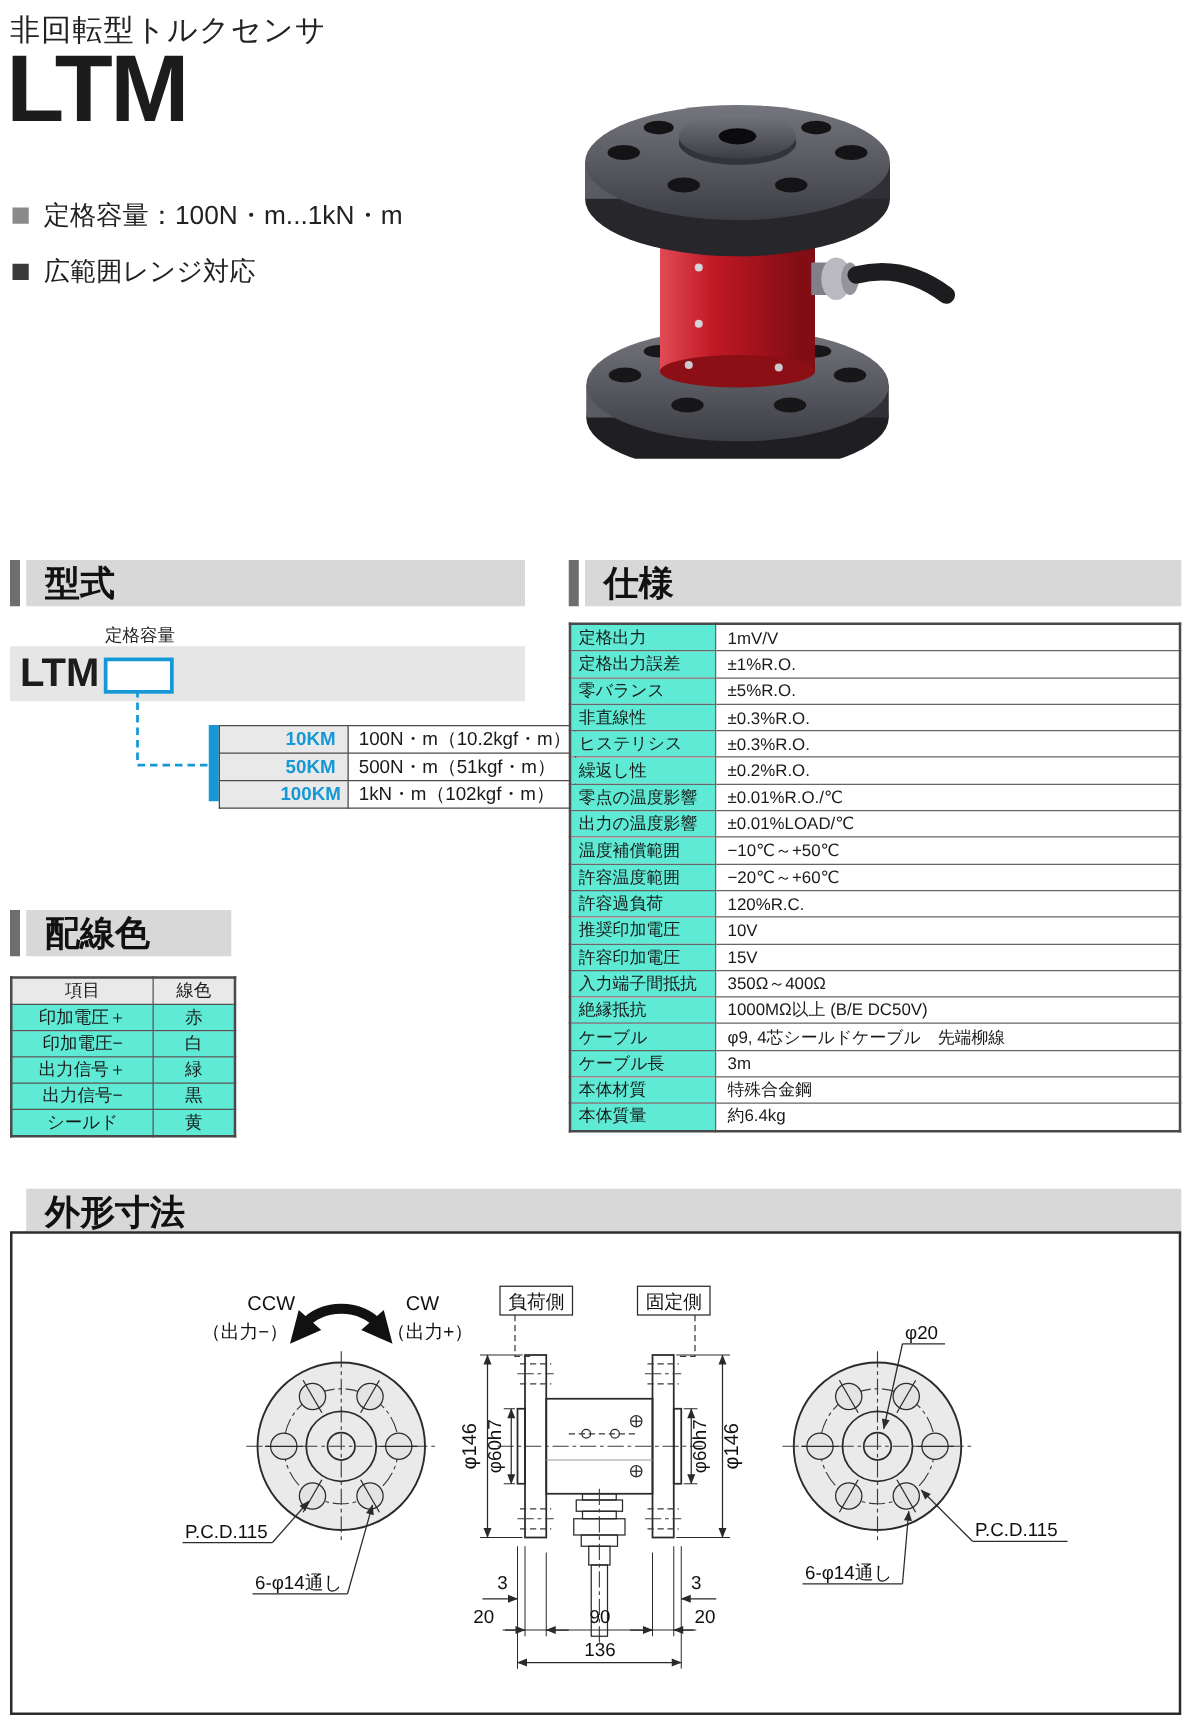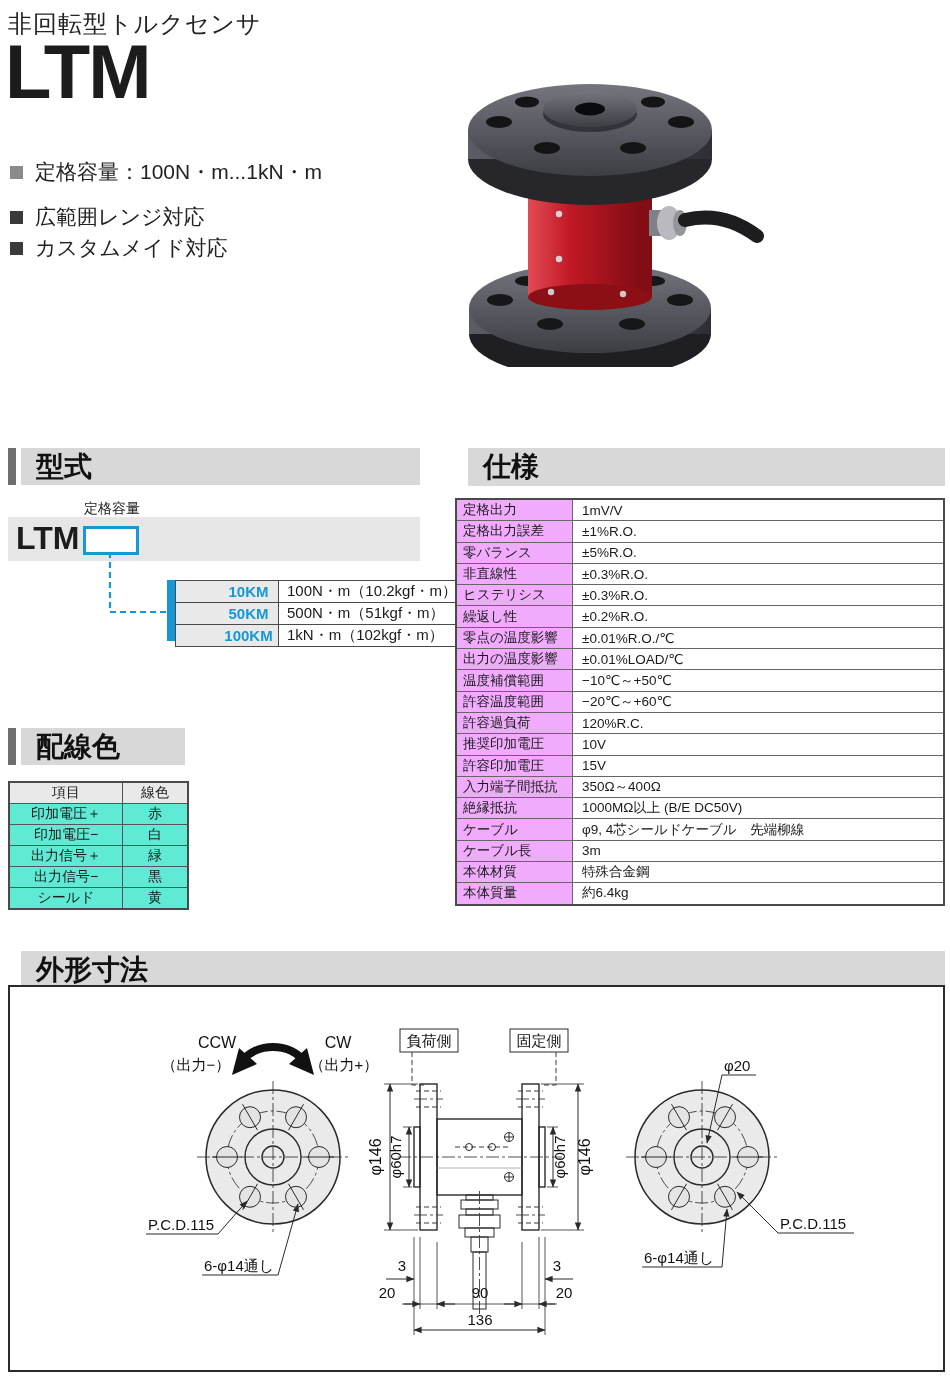--- a/index.html
+++ b/index.html
@@ -27,21 +27,21 @@
   .model-bar{left:167px;top:580px;width:8px;height:61px;background:#1598d5;}
   table{border-collapse:collapse;}
   .model-table{left:175px;top:580px;}
   .model-table td{border:1px solid #4a4a4a;height:18px;font-size:15px;padding-left:44px;}
   .model-table td.code{width:57px;text-align:center;color:#1598d5;font-weight:bold;background:#e9e9e9;}
   .model-table td.val{width:172px;padding-left:8px;color:#1a1a1a;}
 
   
   .spec-table{left:455px;top:498px;width:490px;table-layout:fixed;border:2px solid #4a4a4a;}
   .spec-table td{border:1px solid #666;height:18.3px;font-size:13.5px;overflow:hidden;white-space:nowrap;}
-  .spec-table td:first-child{width:108px;background:#f0abfc;padding-left:6px;}
+  .spec-table td:first-child{width:108px;background:#5eead4;padding-left:6px;}
   .spec-table td:last-child{padding-left:9px;background:#fff;}
 
   
   .wiring-table{left:8px;top:781px;border:2px solid #4a4a4a;}
   .wiring-table th,.wiring-table td{border:1px solid #555;height:16.5px;font-size:14px;
       font-weight:normal;text-align:center;}
   .wiring-table th{background:#e9e9e9;width:110px;}
   .wiring-table th:last-child{width:62px;}
   .wiring-table td{background:#5eead4;}
 
@@ -65,24 +65,20 @@
   <div class="abs subtitle">非回転型トルクセンサ</div>
   <div class="abs biglogo">LTM</div>
 
   <div class="abs feature" style="left:10px;top:158px;">
     <span class="bullet" style="background:#8a8a8a;"></span>
     <span>定格容量：100N・m...1kN・m</span>
   </div>
   <div class="abs feature" style="left:10px;top:203px;">
     <span class="bullet" style="background:#3a3a3a;"></span>
     <span>広範囲レンジ対応</span>
-  </div>
-  <div class="abs feature" style="left:10px;top:234px;">
-    <span class="bullet" style="background:#3a3a3a;"></span>
-    <span>カスタムメイド対応</span>
   </div>
 
   <svg class="abs" style="left:455px;top:62px;" width="395" height="305" viewBox="0 0 395 305">
     <defs>
       <linearGradient id="gm1" x1="0" y1="0" x2="0" y2="1">
         <stop offset="0" stop-color="#75757e"></stop>
           <stop offset="1" stop-color="#3d3d44"></stop>
       </linearGradient>
       <linearGradient id="gm2" x1="0" y1="0" x2="1" y2="0">
         <stop offset="0" stop-color="#5c5c64"></stop>
@@ -139,21 +135,21 @@
       <ellipse cx="135" cy="47" rx="15" ry="6.5" fill="#0b0b0d"></ellipse>
     </g>
   </svg>
 
   <div class="sec-h" style="left:8px;top:448px;width:412px;">
     <span class="sec-accent"></span>
     <span class="sec-bar">
         <span>型式</span>
       </span>
   </div>
-  <div class="sec-h" style="left:455px;top:448px;width:490px;align-items:center;">
+  <div class="sec-h" style="left:455px;top:448px;width:490px;">
     <span class="sec-accent"></span>
     <span class="sec-bar">
         <span>仕様</span>
       </span>
   </div>
   <div class="sec-h" style="left:8px;top:728px;width:177px;">
     <span class="sec-accent"></span>
     <span class="sec-bar">
         <span>配線色</span>
       </span>

